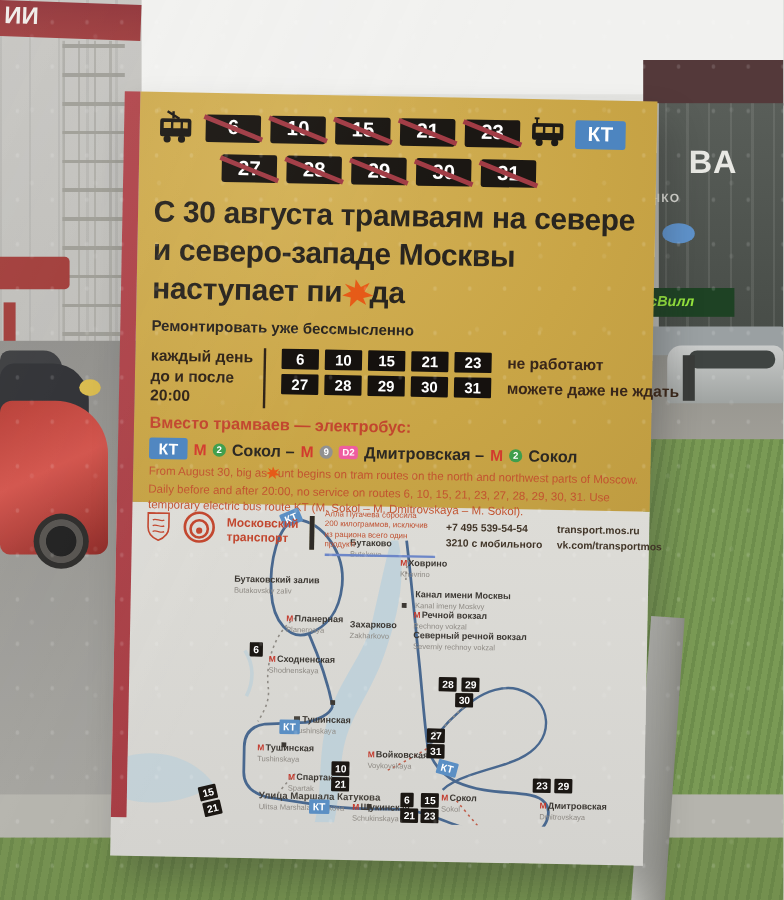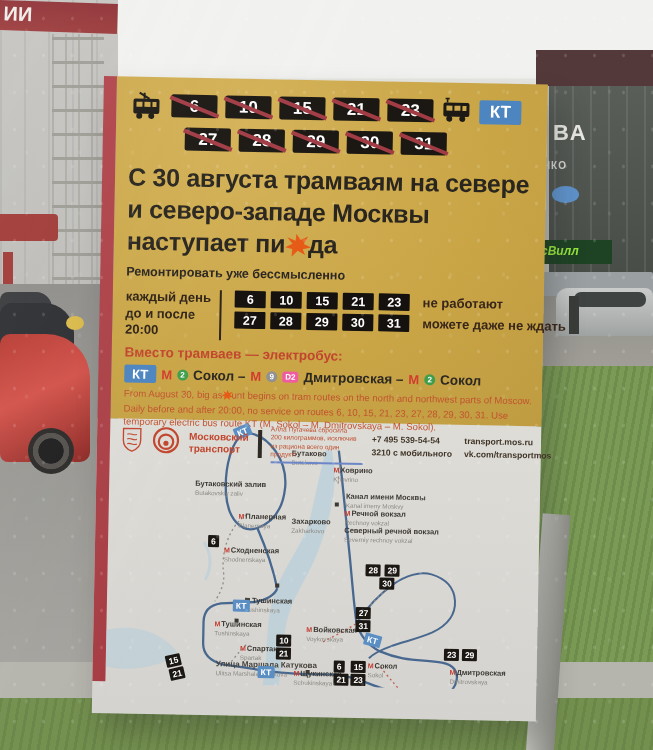--- a/index.html
+++ b/index.html
@@ -25,21 +25,21 @@
      background:radial-gradient(#1f1f1f 38%,#55524e 40% 55%,#2c2b29 57%);}
   .bollard-yellow{position:absolute;left:66px;top:316px;width:18px;height:14px;background:#d8b94a;border-radius:50%;}
   .sidewalk{position:absolute;left:0;top:662px;width:653px;height:44px;background:#b5b4ad;}
   .grass-bottom{position:absolute;left:0;top:698px;width:653px;height:52px;background:
      repeating-linear-gradient(100deg,rgba(60,90,40,.18) 0 3px,transparent 3px 9px),#74904f;}
   .band-maroon{position:absolute;left:536px;top:50px;width:117px;height:38px;background:#54393a;}
   .bldg-right{position:absolute;left:536px;top:86px;width:117px;height:222px;background:
      repeating-linear-gradient(90deg,rgba(230,230,225,.10) 0 2px,transparent 2px 18px),
      linear-gradient(#595e59,#454a45);}
   .frame-strip{position:absolute;left:536px;top:86px;width:13px;height:220px;background:#cfcfca;opacity:.85;}
-  .sign-big{position:absolute;left:553px;top:120px;color:#e9e9e4;font-size:22px;font-weight:700;letter-spacing:2px;}
+  .sign-big{position:absolute;left:574px;top:120px;color:#e9e9e4;font-size:27px;font-weight:700;letter-spacing:2px;}
   .sign-small{position:absolute;left:543px;top:160px;color:#d8d8d2;font-size:10px;font-weight:700;letter-spacing:1px;}
   .oval-blue{position:absolute;left:552px;top:186px;width:27px;height:17px;background:#5f93cc;border-radius:50%;}
   .store-sign{position:absolute;left:538px;top:240px;width:74px;height:24px;background:#1e4224;color:#97e83e;
      font-size:12px;font-weight:700;font-style:italic;padding:4px 3px;}
   .truck{position:absolute;left:538px;top:272px;width:115px;height:26px;background:#9aa0a2;border-radius:2px;}
   .road-right{position:absolute;left:536px;top:296px;width:117px;height:74px;background:linear-gradient(#93928c,#a09e97);}
   .car-silver{position:absolute;left:556px;top:288px;width:97px;height:48px;background:linear-gradient(#cacccb,#9fa3a1);border-radius:12px 8px 2px 2px;}
   .car-silver-win{position:absolute;left:574px;top:292px;width:72px;height:15px;background:#3f4442;border-radius:7px;}
   .bollard-dark{position:absolute;left:569px;top:296px;width:10px;height:38px;background:#3a3c3a;}
   .grass-right{position:absolute;left:536px;top:366px;width:117px;height:384px;background:

